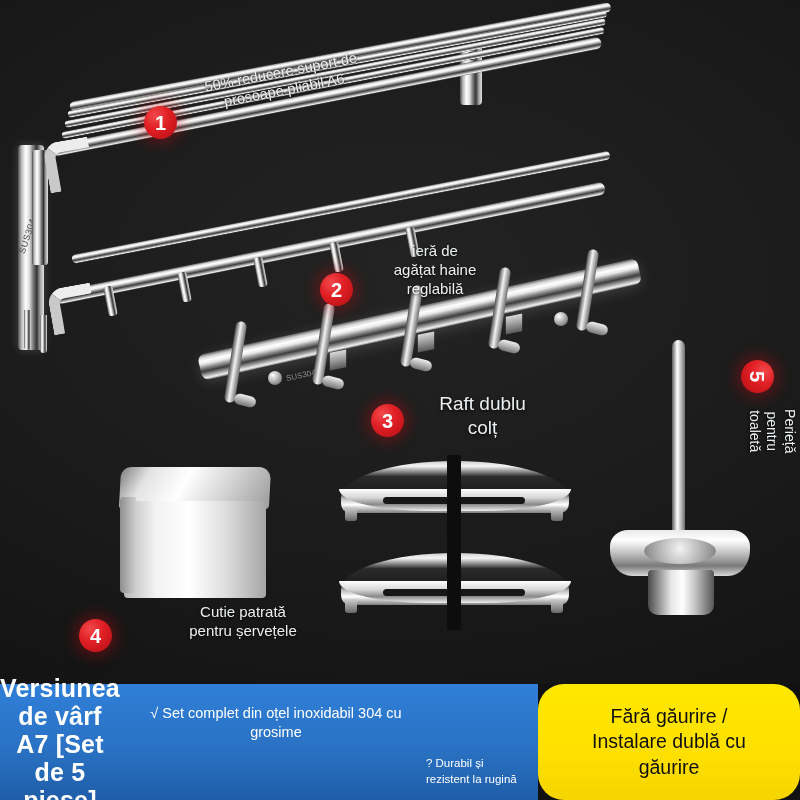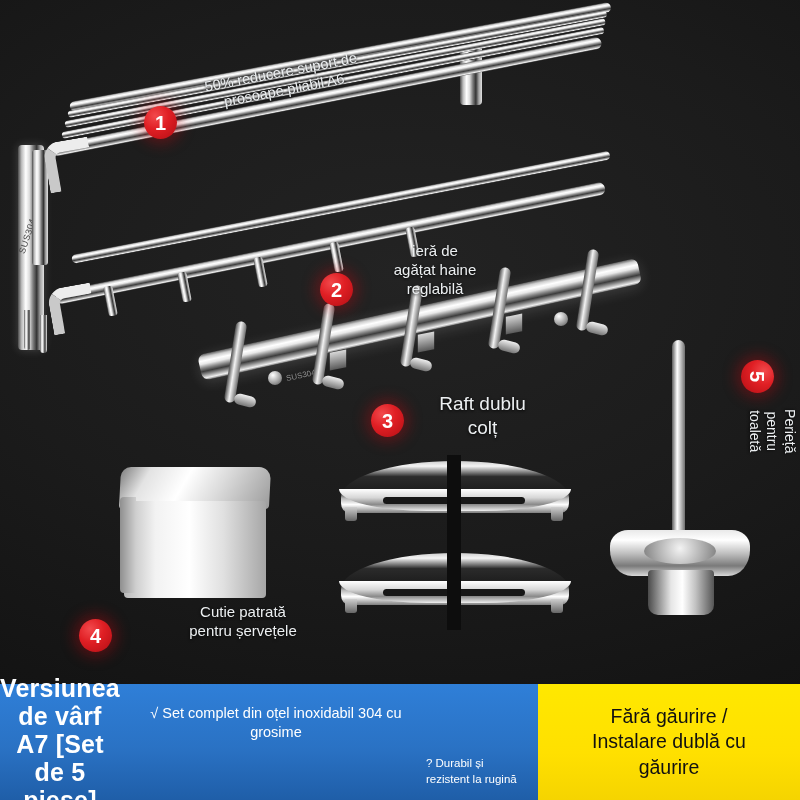--- a/index.html
+++ b/index.html
@@ -62,21 +62,21 @@
   #banner-subrow {
     display:flex; width:100%; justify-content:space-between;
     align-items:flex-start; padding:5px 22px 0 6px;
   }
   .sub-a { font-size:14.5px; text-align:center; line-height:1.3; width:300px; }
   .sub-b { font-size:11.5px; line-height:1.35; width:160px; padding-top:4px;margin-top:48px; }
   #banner-right {
     width:262px; height:100%;
     background:linear-gradient(to bottom,#ffe800 0%, #ffe000 60%, #f5d400 100%);
     color:#111; font-size:19.5px; line-height:1.3;
-    display:flex; align-items:center; justify-content:center; text-align:center;
+    display:flex; align-items:center; justify-content:center; text-align:center;border-radius:26px;
   }
   #banner-right span { display:block; padding:0 8px; }
 </style>
 </head>
 <body>
 
 <div id="stage">
 
   <div id="photo">
 

